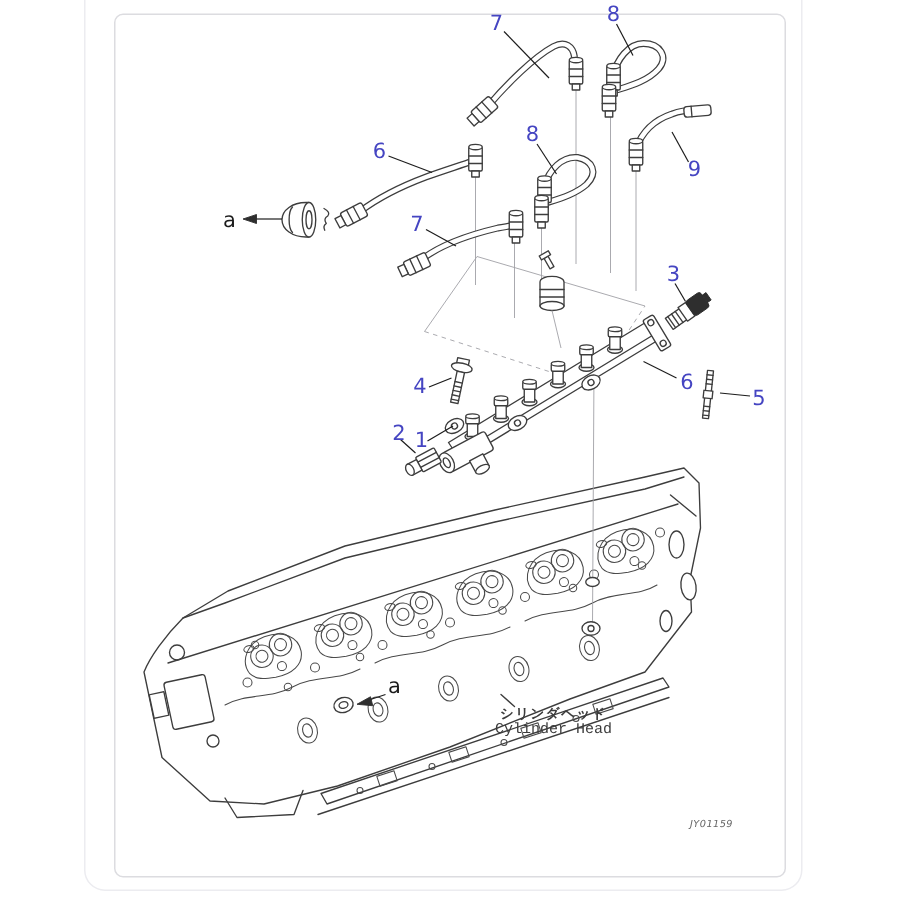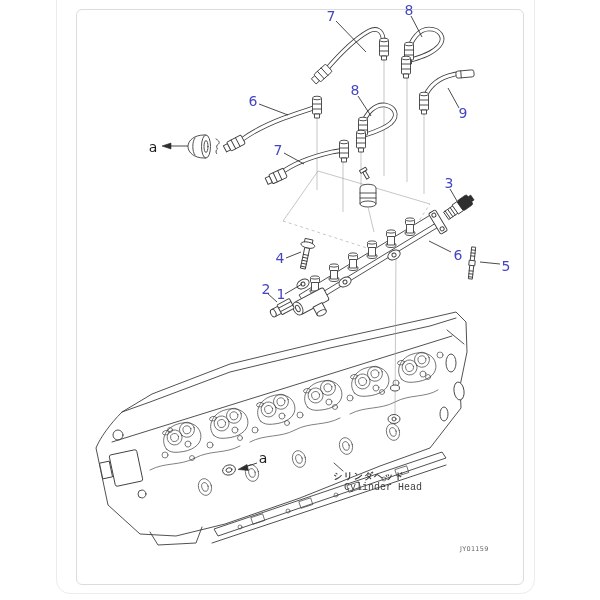--- a/index.html
+++ b/index.html
@@ -9,25 +9,25 @@
        border:1.5px solid #ececf0;border-radius:14px;background:transparent;}
   .inner-frame{position:absolute;left:76px;top:9px;width:446px;height:574px;
        border:1px solid #dcdce0;border-radius:6px;background:transparent;}
   svg{position:absolute;left:0;top:0;}
   .co{position:absolute;transform:translate(-50%,-50%);color:#4545c2;
       font-size:14px;line-height:1;z-index:5;}
   .vl{position:absolute;transform:translate(-50%,-50%);color:#1b1b1b;
       font-size:14px;line-height:1;z-index:5;}
   .jp{position:absolute;left:369px;top:476px;transform:translate(-50%,-50%);
       color:#3c3c3c;font-size:9px;letter-spacing:1px;white-space:nowrap;z-index:5;font-weight:bold;}
-  .en{position:absolute;left:383px;top:487px;transform:translate(-50%,-50%);
+  .en{position:absolute;left:369px;top:487px;transform:translate(-50%,-50%);
       color:#3c3c3c;font-size:10px;font-family:"Liberation Mono","DejaVu Sans Mono",monospace;
       white-space:nowrap;z-index:5;}
   .code{position:absolute;left:460px;top:545px;color:#666;font-size:6.5px;
-      letter-spacing:.3px;z-index:5;}
+      font-style:italic;letter-spacing:.3px;z-index:5;}
   
   .ln{fill:none;stroke:#3d3d3d;stroke-width:.9;stroke-linecap:round;stroke-linejoin:round;}
   .fw{fill:#ffffff;stroke:#3d3d3d;stroke-width:.9;stroke-linejoin:round;}
   .tubo{fill:none;stroke:#3d3d3d;stroke-width:4.6;stroke-linecap:round;}
   .tubi{fill:none;stroke:#ffffff;stroke-width:3;stroke-linecap:round;}
   .thin{fill:none;stroke:#a0a0a6;stroke-width:.6;}
   .lead{fill:none;stroke:#1c1c1c;stroke-width:.8;}
   .dk{fill:#2e2e2e;stroke:#2e2e2e;stroke-width:.6;}
   .hl{fill:none;stroke:#4a4a4a;stroke-width:.7;stroke-linecap:round;stroke-linejoin:round;}
 </style>

